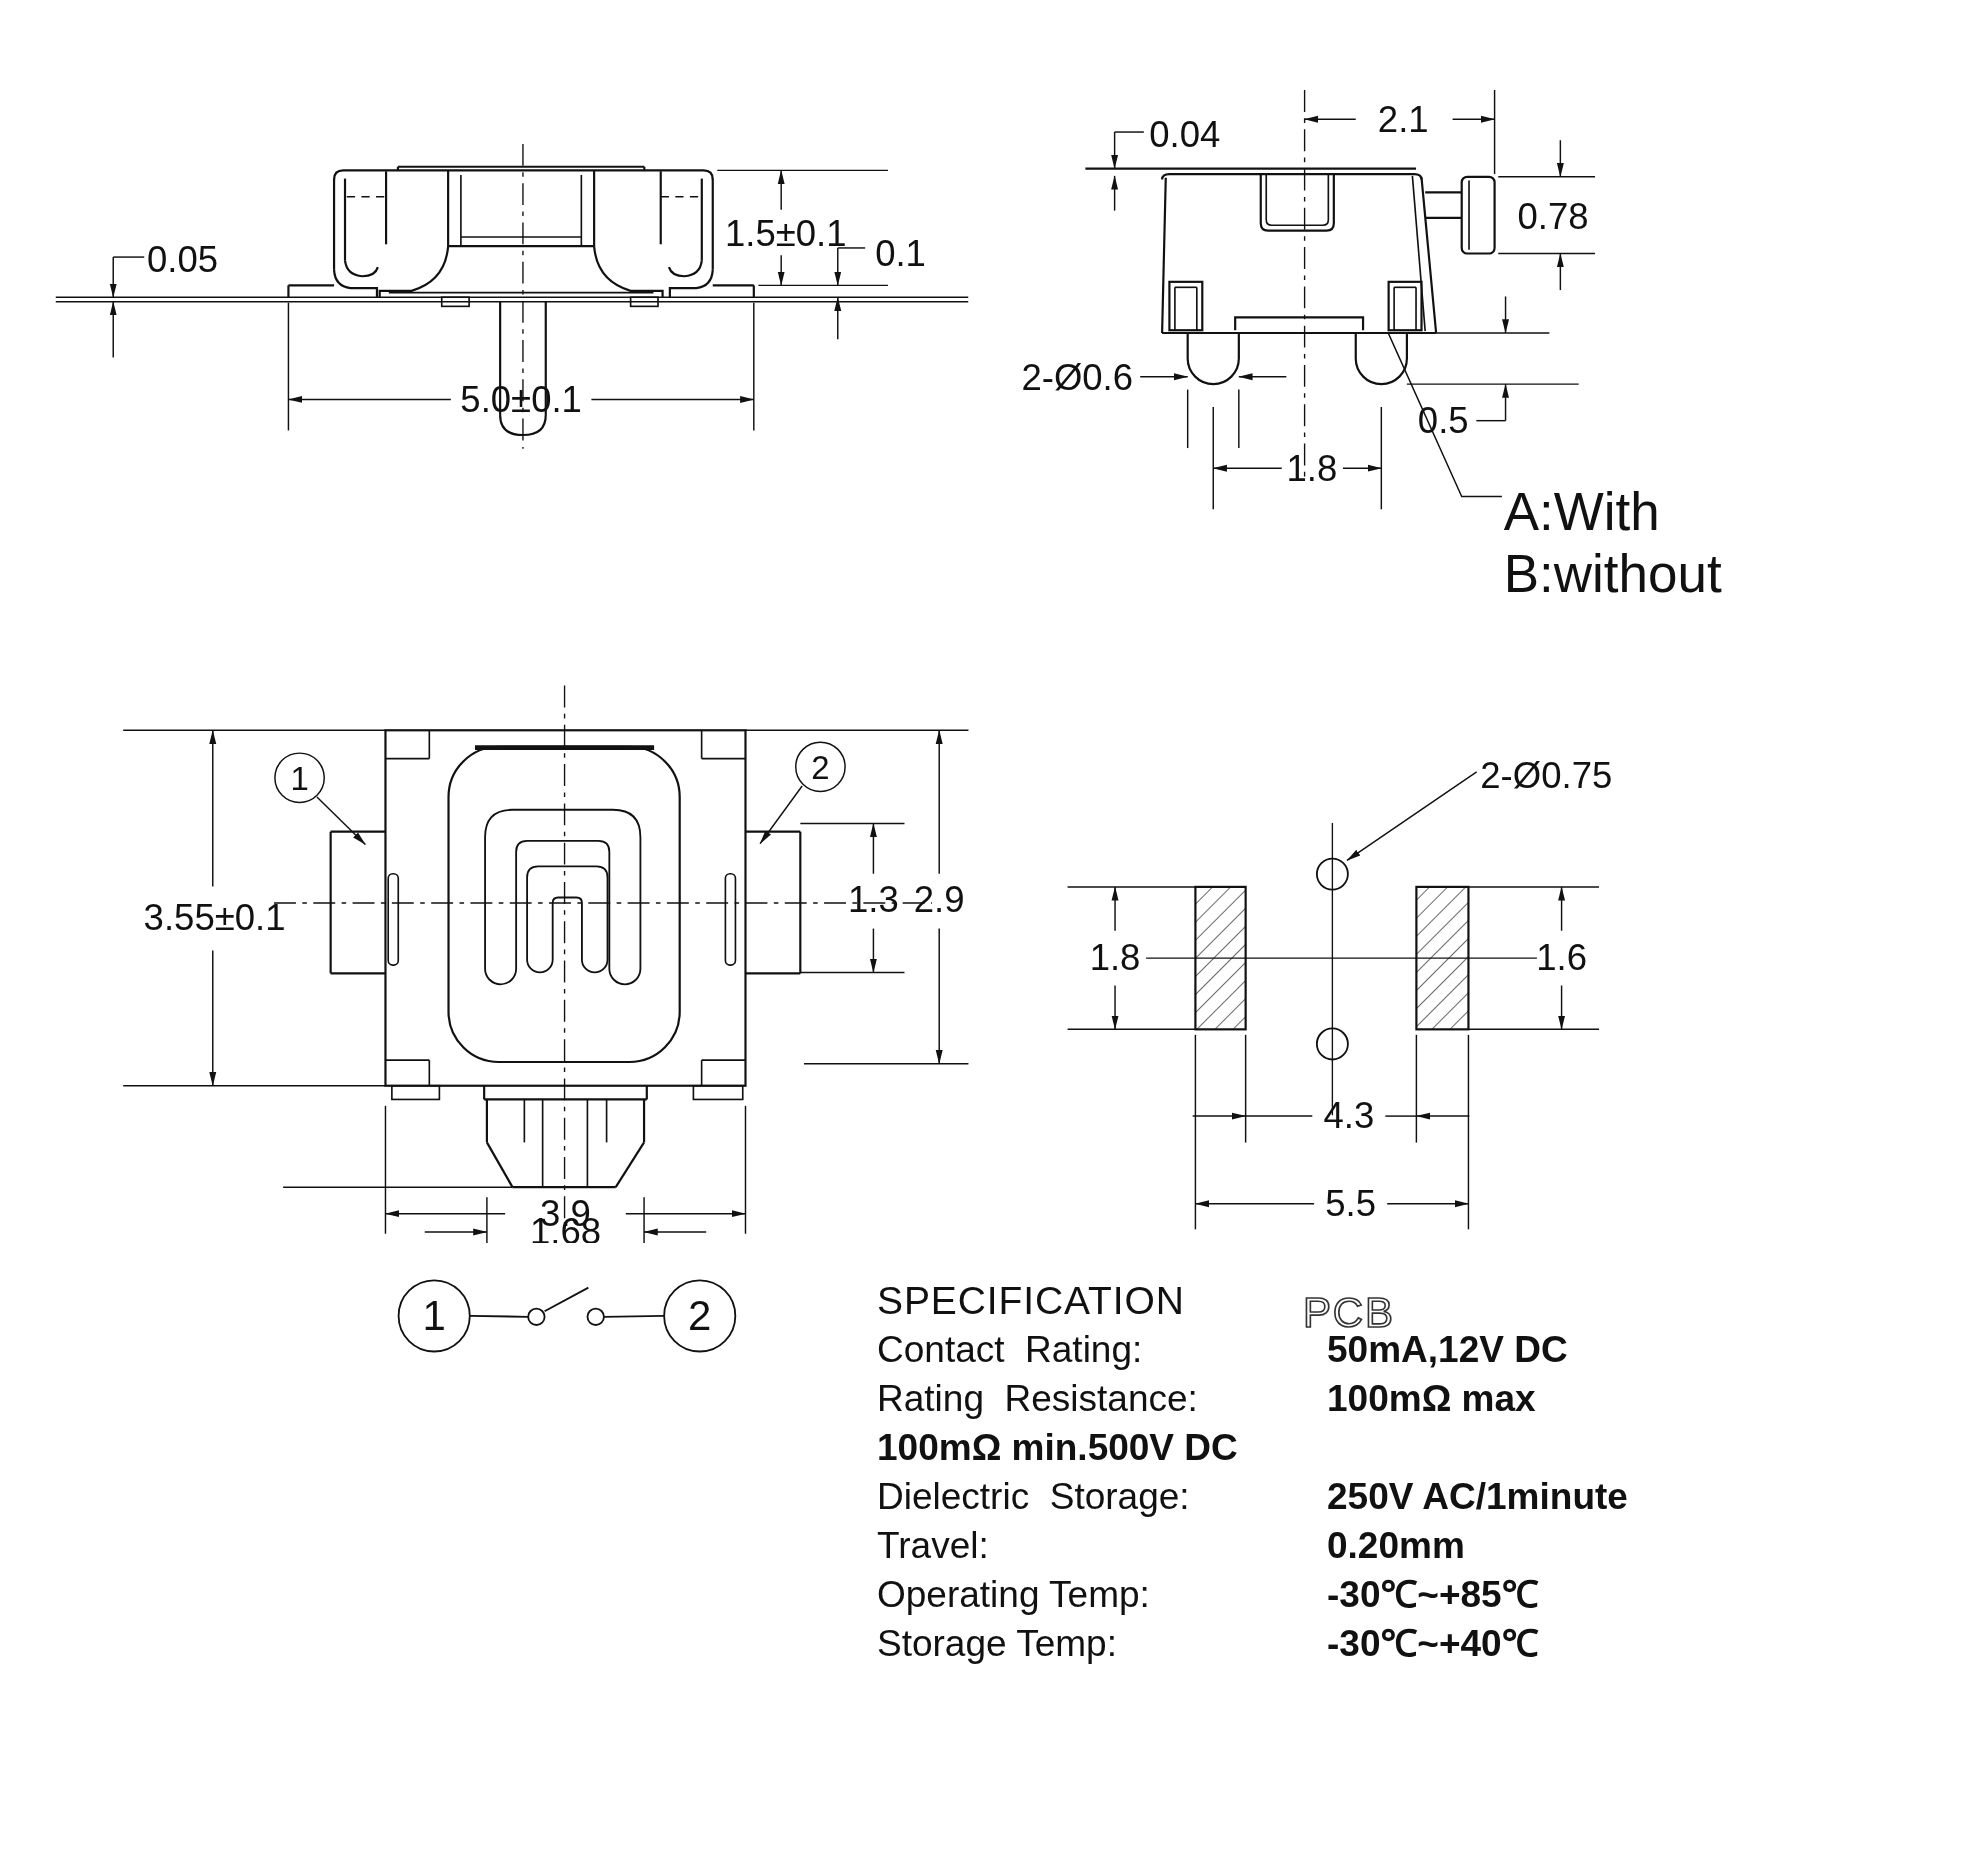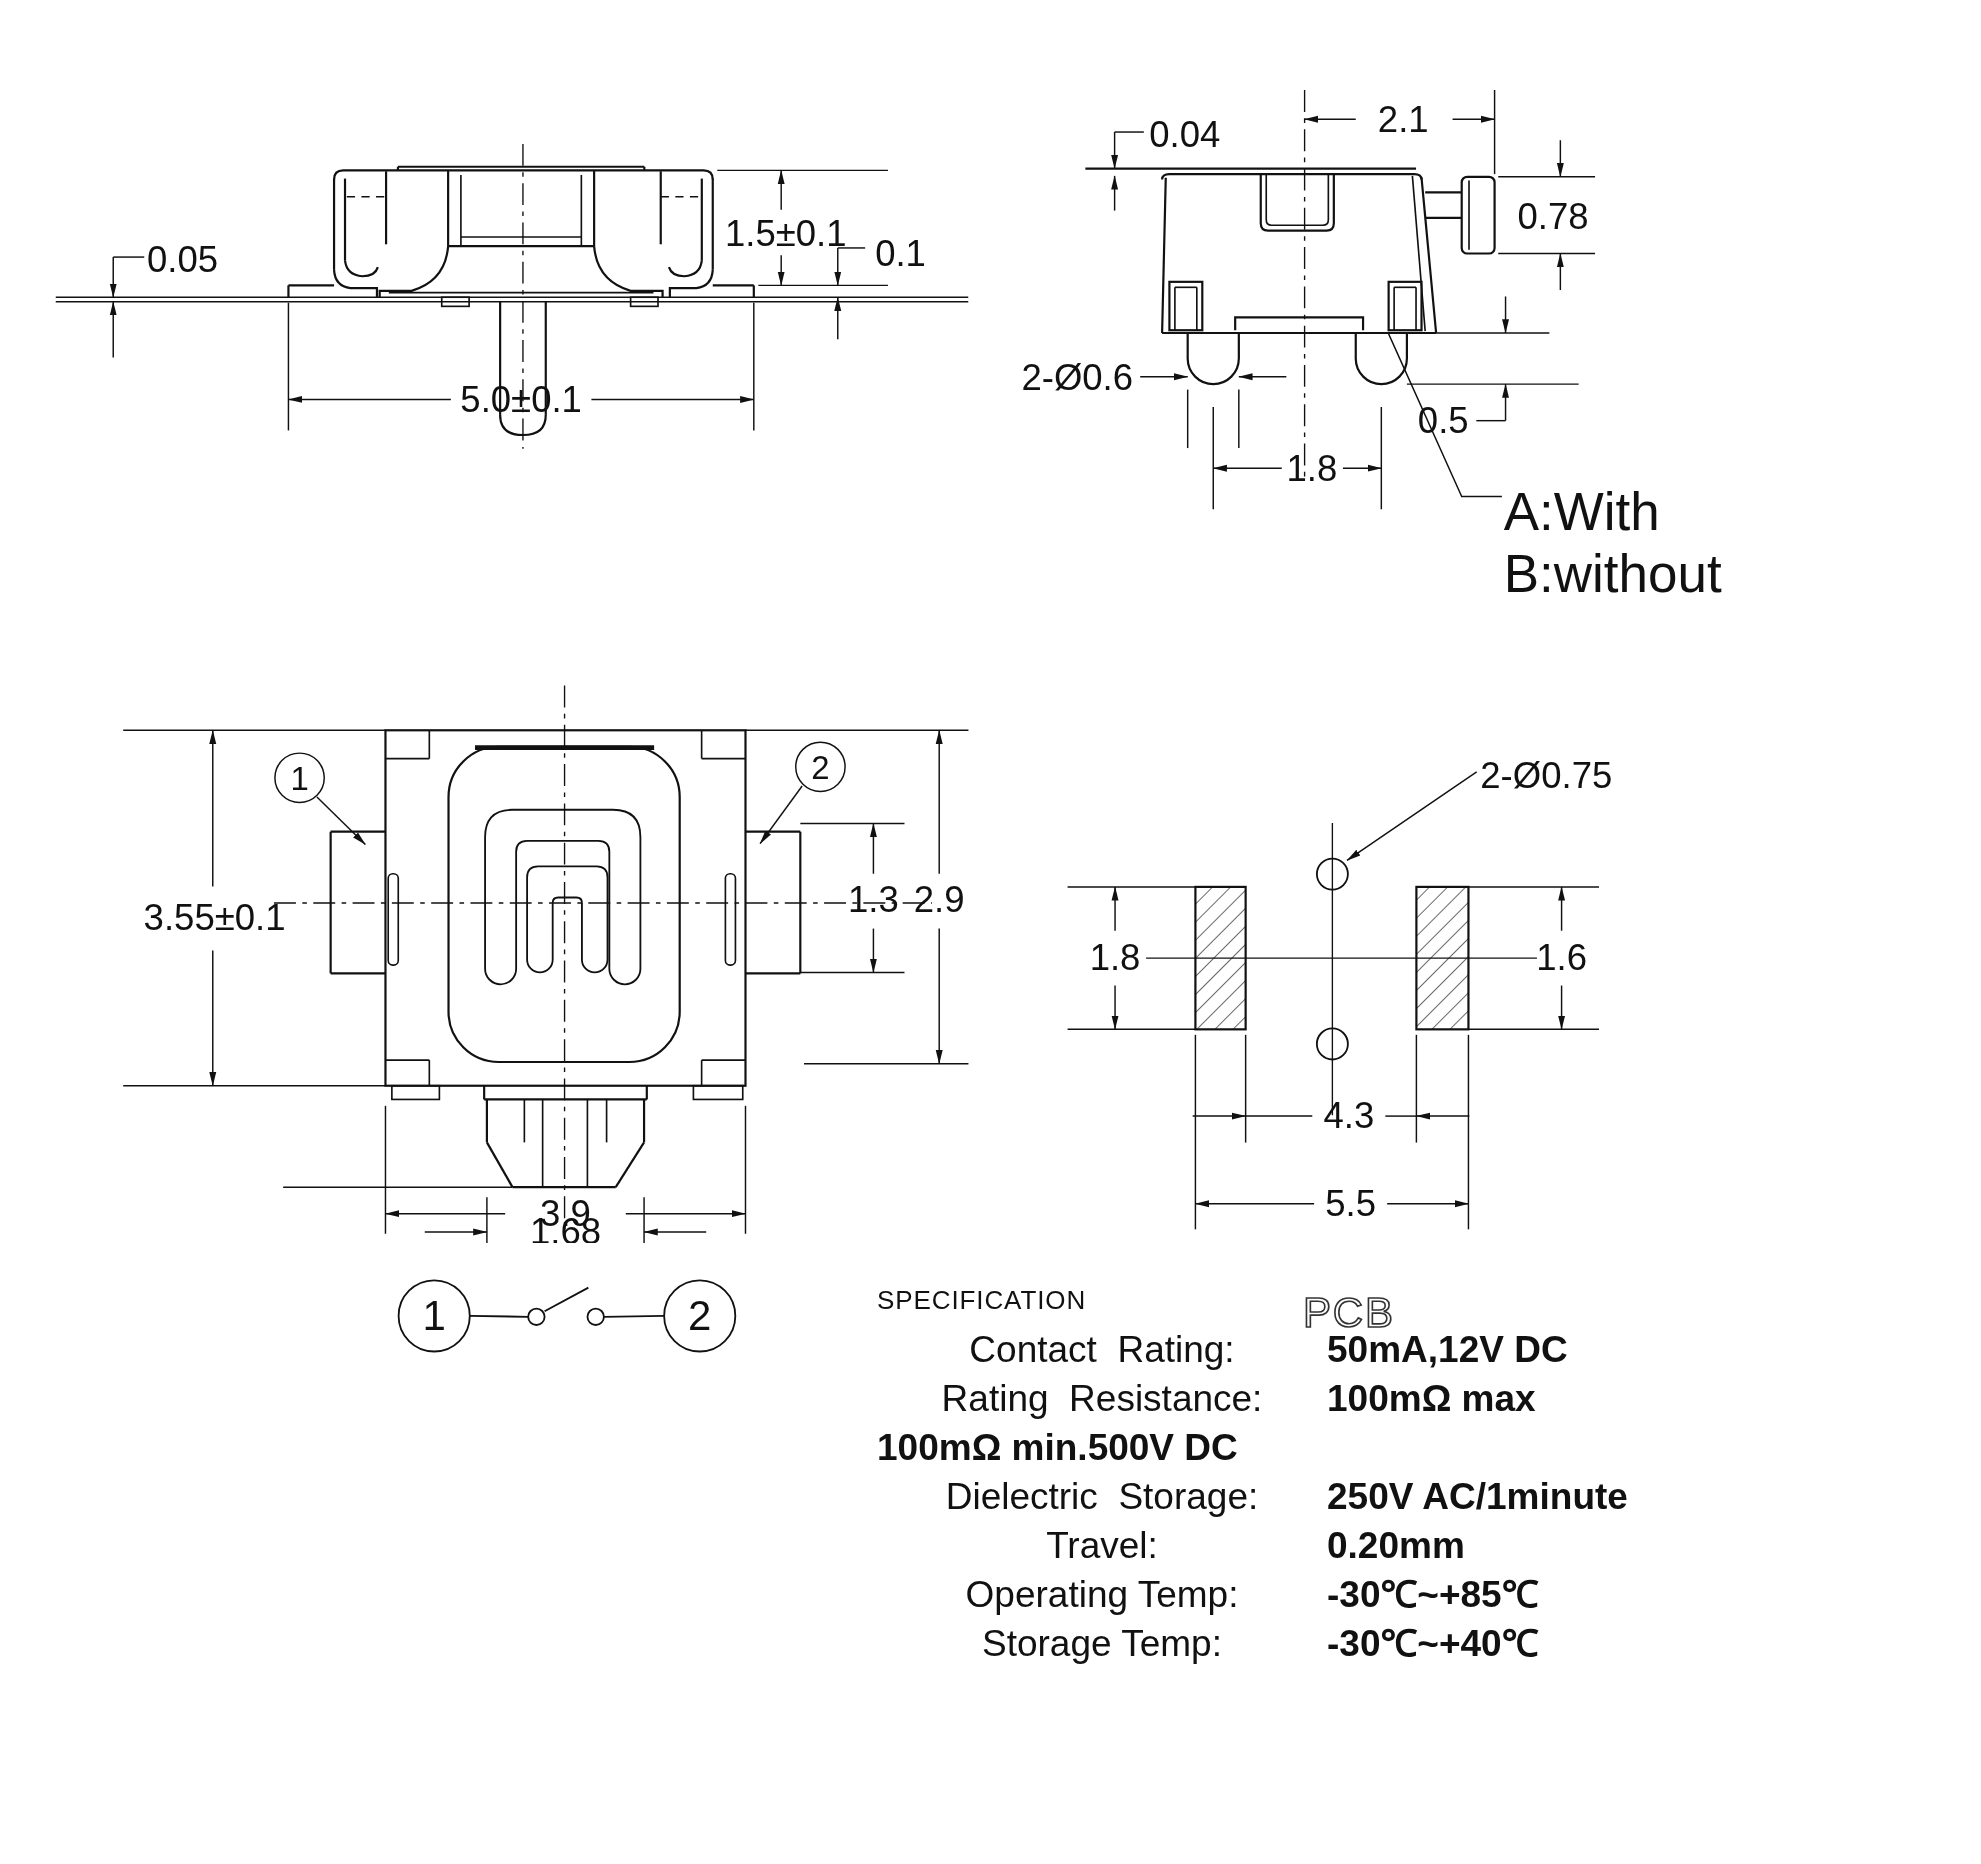--- a/index.html
+++ b/index.html
@@ -7,22 +7,22 @@
           font-family:"Liberation Sans",sans-serif;color:#111;}
   .view{position:absolute;}
   svg text{fill:#111;font-family:"Liberation Sans",sans-serif;}
   .dimtxt{font-size:40px;}
   .bigtxt{font-size:58px;}
   .circnum{font-size:36px;}
   .schnum{font-size:46px;}
   .outlinetxt{font-size:46px;fill:#ffffff;stroke:#333;stroke-width:1.8px;letter-spacing:2px;}
   
   #spec{position:absolute;left:877px;top:1276px;width:895px;}
-  #spec .spec-title{font-size:26px;line-height:49px;letter-spacing:0.9px;}
-  .spec-row{display:flex;font-size:37px;line-height:49px;text-align:center;}
+  #spec .spec-title{font-size:39px;line-height:49px;letter-spacing:0.9px;}
+  .spec-row{display:flex;font-size:37px;line-height:49px;}
   .spec-label{width:450px;white-space:pre;}
   .spec-value{white-space:pre;font-weight:bold;}
 </style>
 </head>
 <body>
 
 <div id="canvas">
 
   <svg class="view" style="left:55px;top:91px;" width="914" height="365" viewBox="0 0 1000 400">
     <defs>

